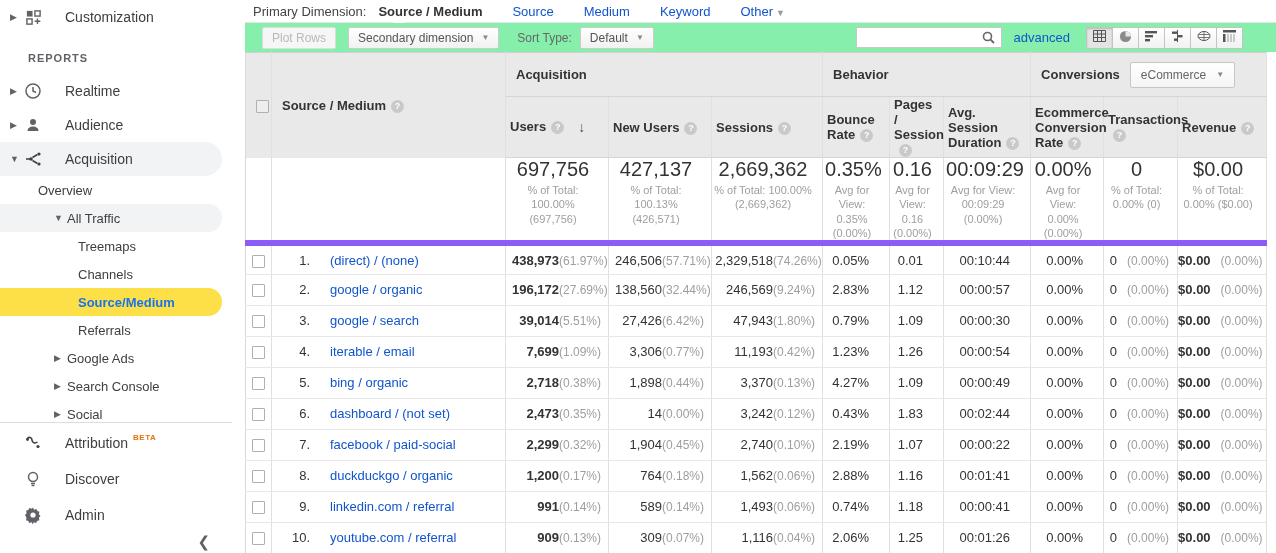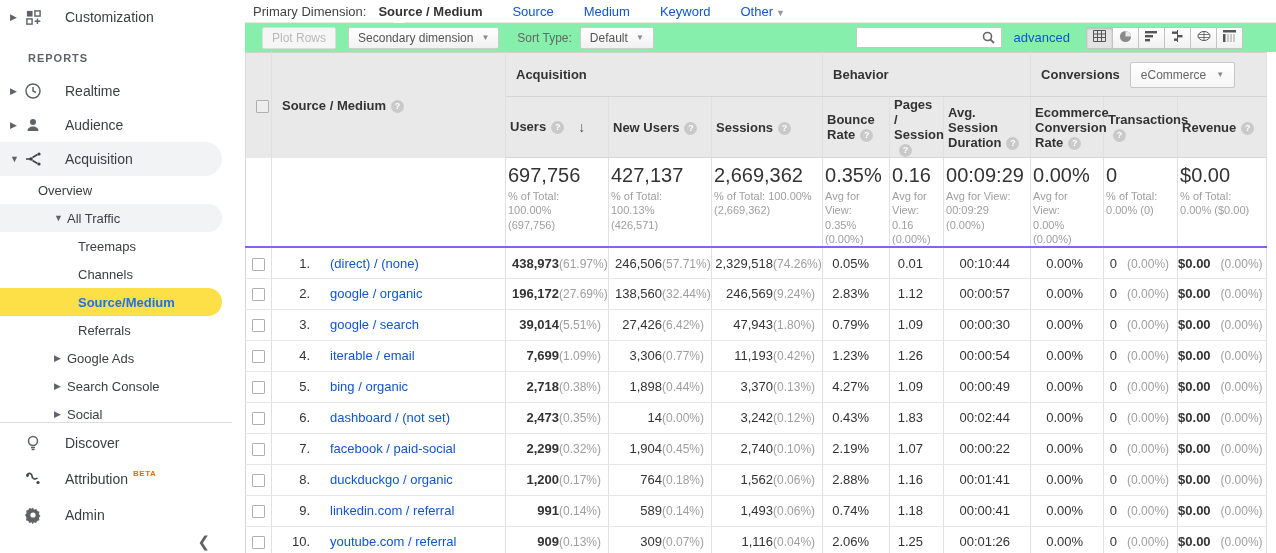--- a/index.html
+++ b/index.html
@@ -69,21 +69,21 @@
   .metric-row th { height:50px; border-bottom:1px solid #d5d5d5; font-weight:bold; text-align:center; padding:0 4px; }
   .hdr-dim { padding-left:24px; font-weight:bold; }
   .q-icon { display:inline-block; width:13px; height:13px; border-radius:50%; background:#c9c9c9; color:#fff;
     font-size:9px; line-height:13px; text-align:center; font-weight:bold; margin-left:5px; vertical-align:middle; cursor:pointer; }
   .sort-arrow { color:#555; font-size:14px; margin-left:14px; vertical-align:middle; cursor:pointer; }
   .conv-th { display:flex; align-items:center; gap:10px; }
   .ecom-dd { height:26px; background:linear-gradient(#fff,#f5f5f5); border:1px solid #c6c6c6; border-radius:2px;
     font-size:12px; color:#666; display:inline-flex; align-items:center; padding:0 10px; font-weight:normal; cursor:pointer; }
   .ecom-dd .dd { font-size:8px; color:#888; margin-left:10px; }
 
-  .summary-row td { height:85px; vertical-align:top; padding:6px 10px 0 2px; text-align:left; border-bottom:2px solid #8b5cf6; }
+  .summary-row td { height:85px; vertical-align:top; padding:0 10px 0 2px; text-align:center; border-bottom:6px solid #8b5cf6; }
   .sum-value { font-size:20px; color:#333; }
   .sum-sub { font-size:11px; color:#9e9e9e; margin-top:2px; white-space:pre-line; line-height:1.3; }
 
   .ga tbody tr.data-row td { height:31px; border-bottom:1px solid #e7e7e7; font-size:13px; }
   .cb-cell { text-align:center; }
   .cb { display:inline-block; width:13px; height:13px; border:1px solid #b0b0b0; border-radius:1px; background:#fff; cursor:pointer; vertical-align:middle; }
   thead .cb { background:#eee; }
   .dim-cell { padding-left:12px; white-space:nowrap; overflow:hidden; }
   .row-index { display:inline-block; width:26px; text-align:right; color:#333; margin-right:20px; }
   .row-link { color:#1155cc; text-decoration:none; cursor:pointer; }
@@ -175,37 +175,37 @@
         <span class="caret">▶</span>
         <span>Social</span>
       </div>
     </div>
   <div class="sidebar-bottom">
     <div id="nav-bottom">
         <div class="nav-item lvl0">
           <span class="caret"></span>
           <span class="nav-icon">
             <svg width="18" height="18" viewBox="0 0 18 18">
-              <circle cx="9" cy="7" r="4.5" fill="none" stroke="#5f6368" stroke-width="1.5"></circle>
-              <path d="M7 13.5h4 M7.6 15.5h2.8" stroke="#5f6368" stroke-width="1.5"></path>
-            </svg>
-          </span>
-          <span>Discover</span>
-        </div>
-        <div class="nav-item lvl0">
-          <span class="caret"></span>
-          <span class="nav-icon">
-            <svg width="18" height="18" viewBox="0 0 18 18">
               <path d="M3 5c2-3 5-1.5 5 1s3 4 5.5 2" fill="none" stroke="#3c4043" stroke-width="1.6"></path>
               <circle cx="3.5" cy="5.5" r="1.4" fill="#3c4043"></circle>
               <circle cx="14" cy="12.5" r="1.6" fill="#3c4043"></circle>
             </svg>
           </span>
           <span>Attribution</span>
           <span class="beta-badge">BETA</span>
+        </div>
+        <div class="nav-item lvl0">
+          <span class="caret"></span>
+          <span class="nav-icon">
+            <svg width="18" height="18" viewBox="0 0 18 18">
+              <circle cx="9" cy="7" r="4.5" fill="none" stroke="#5f6368" stroke-width="1.5"></circle>
+              <path d="M7 13.5h4 M7.6 15.5h2.8" stroke="#5f6368" stroke-width="1.5"></path>
+            </svg>
+          </span>
+          <span>Discover</span>
         </div>
         <div class="nav-item lvl0">
           <span class="caret"></span>
           <span class="nav-icon">
             <svg width="18" height="18" viewBox="0 0 18 18">
               <path d="M9 1.5l1 2.2 2.4-.6 1 1.8 2 .9-.5 2.4 1.6 1.8-1.6 1.8.5 2.4-2.3.9-1 1.8-2.4-.6-1 2.2-1-2.2-2.4.6-1-1.8-2.3-.9.5-2.4L1 9l1.6-1.8-.5-2.4 2.2-.9 1-1.8 2.5.6z" fill="#5f6368"></path>
               <circle cx="9" cy="9" r="2.6" fill="#fff"></circle>
             </svg>
           </span>
           <span>Admin</span>

